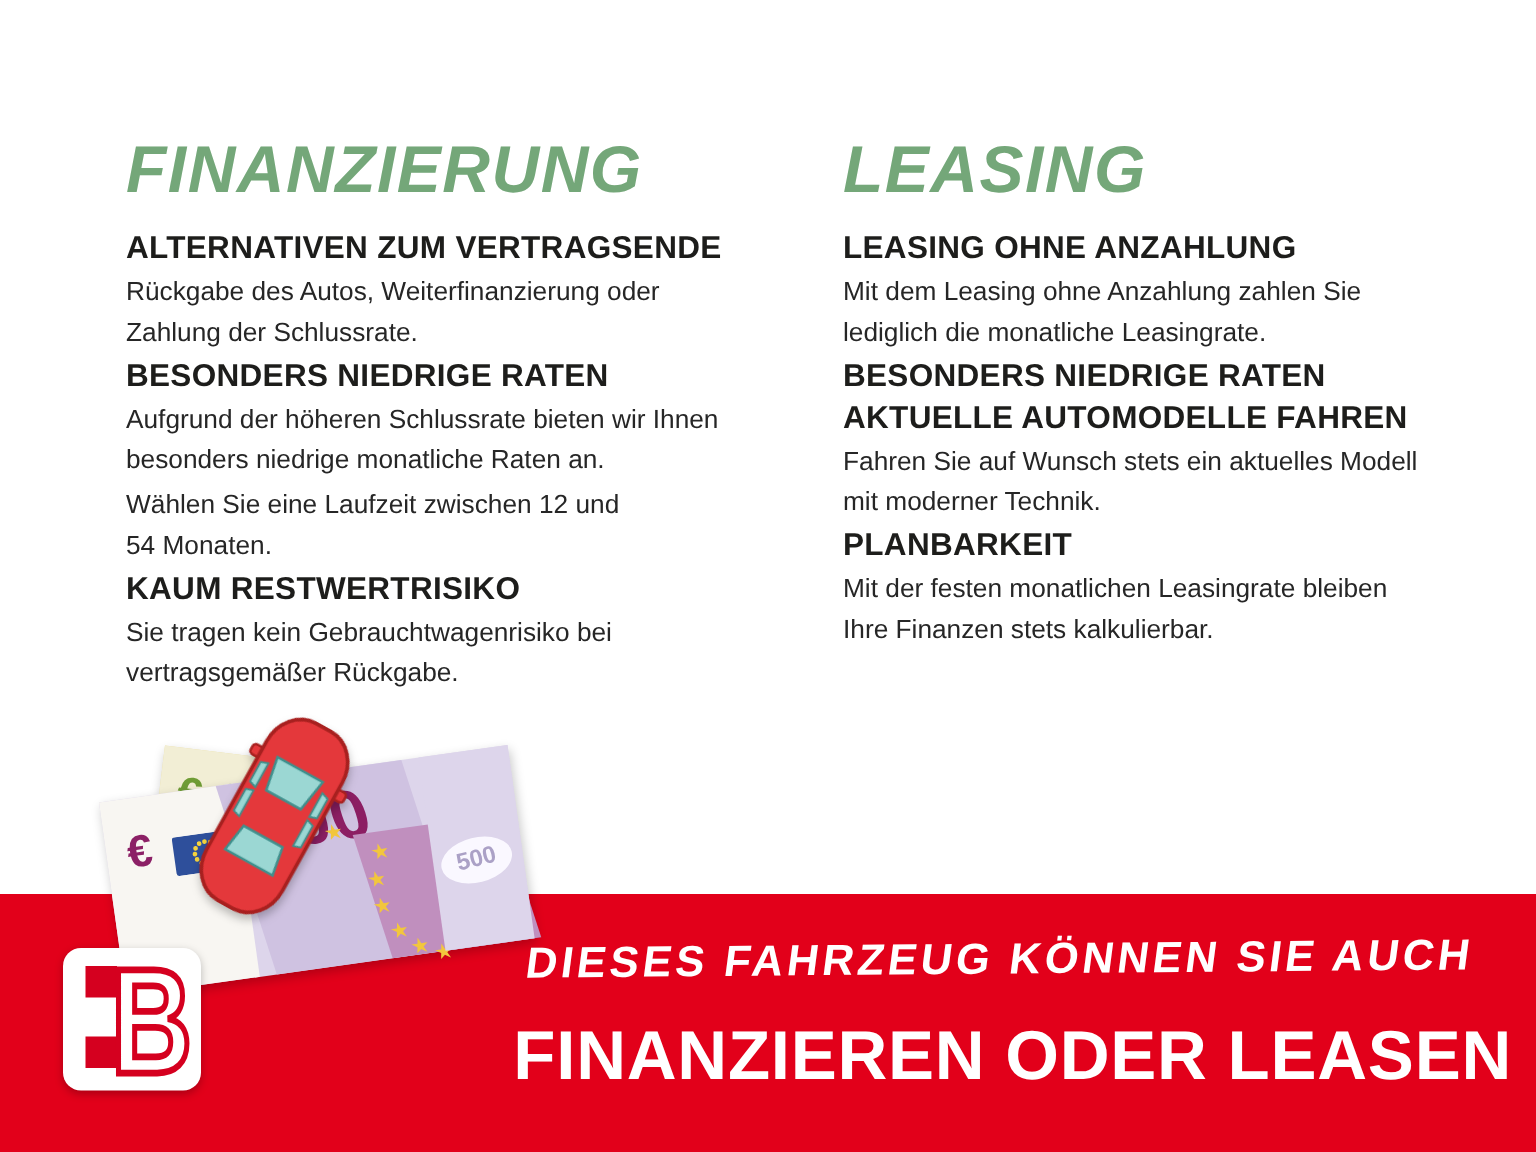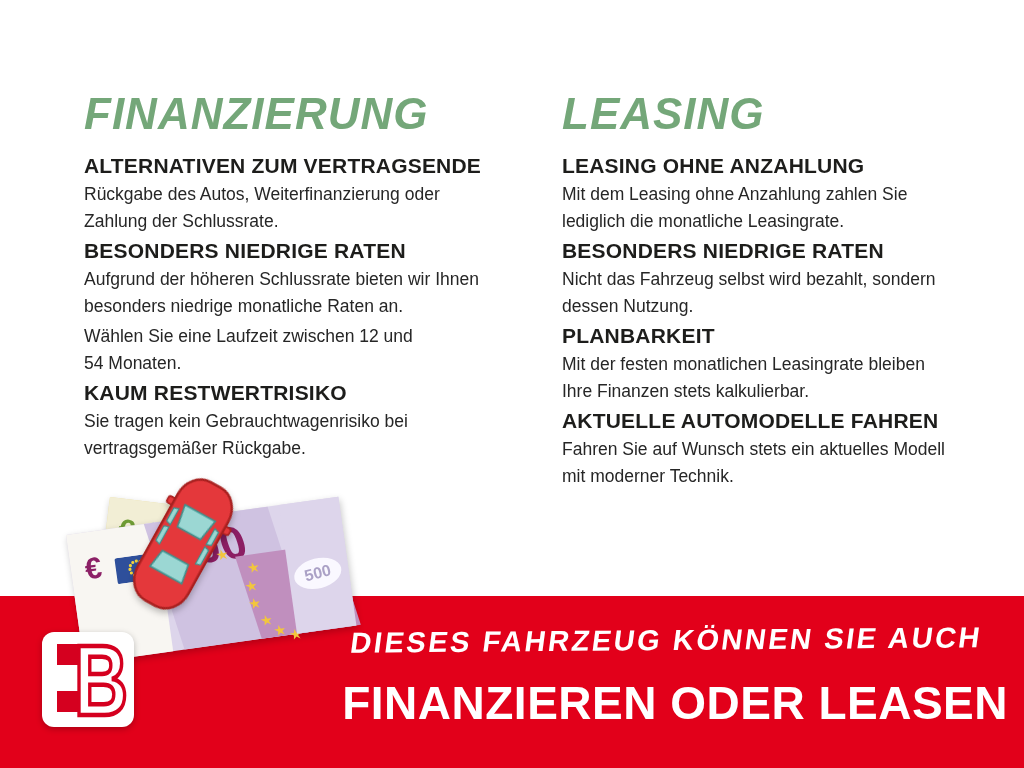--- a/index.html
+++ b/index.html
@@ -146,34 +146,32 @@
   <h2 class="col-title">LEASING</h2>
 
   <section class="sec">
     <h3>LEASING OHNE ANZAHLUNG</h3>
     <p>Mit dem Leasing ohne Anzahlung zahlen Sie
 lediglich die monatliche Leasingrate.</p>
   </section>
 
   <section class="sec">
     <h3>BESONDERS NIEDRIGE RATEN</h3>
-    <p>Nicht das Fahrzeug selbst wird bezahlt, sondern
-dessen Nutzung.</p>
+  </section>
+
+  <section class="sec">
+    <h3>AKTUELLE AUTOMODELLE FAHREN</h3>
+    <p>Fahren Sie auf Wunsch stets ein aktuelles Modell
+mit moderner Technik.</p>
   </section>
 
   <section class="sec">
     <h3>PLANBARKEIT</h3>
     <p>Mit der festen monatlichen Leasingrate bleiben
 Ihre Finanzen stets kalkulierbar.</p>
-  </section>
-
-  <section class="sec">
-    <h3>AKTUELLE AUTOMODELLE FAHREN</h3>
-    <p>Fahren Sie auf Wunsch stets ein aktuelles Modell
-mit moderner Technik.</p>
   </section>
 </div>
 
 <div class="banner"></div>
 <div class="banner-line1">DIESES FAHRZEUG KÖNNEN SIE AUCH</div>
 <div class="banner-line2">FINANZIEREN ODER LEASEN</div>
 
 <div class="note note200">
   <div class="strip n200-left">
     <span class="euro">€</span>

